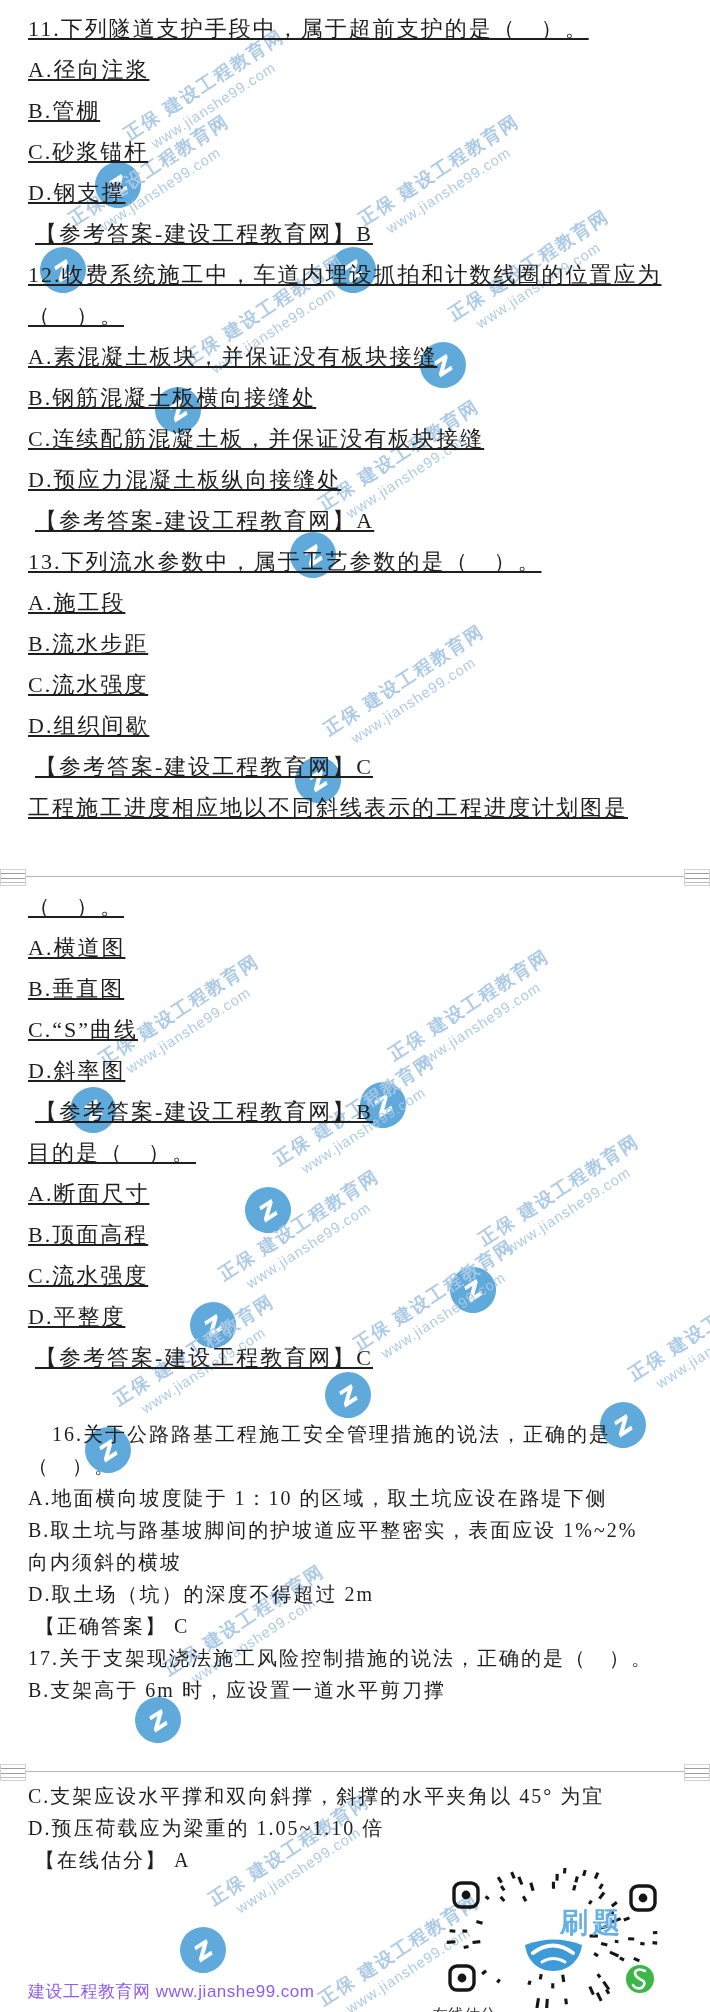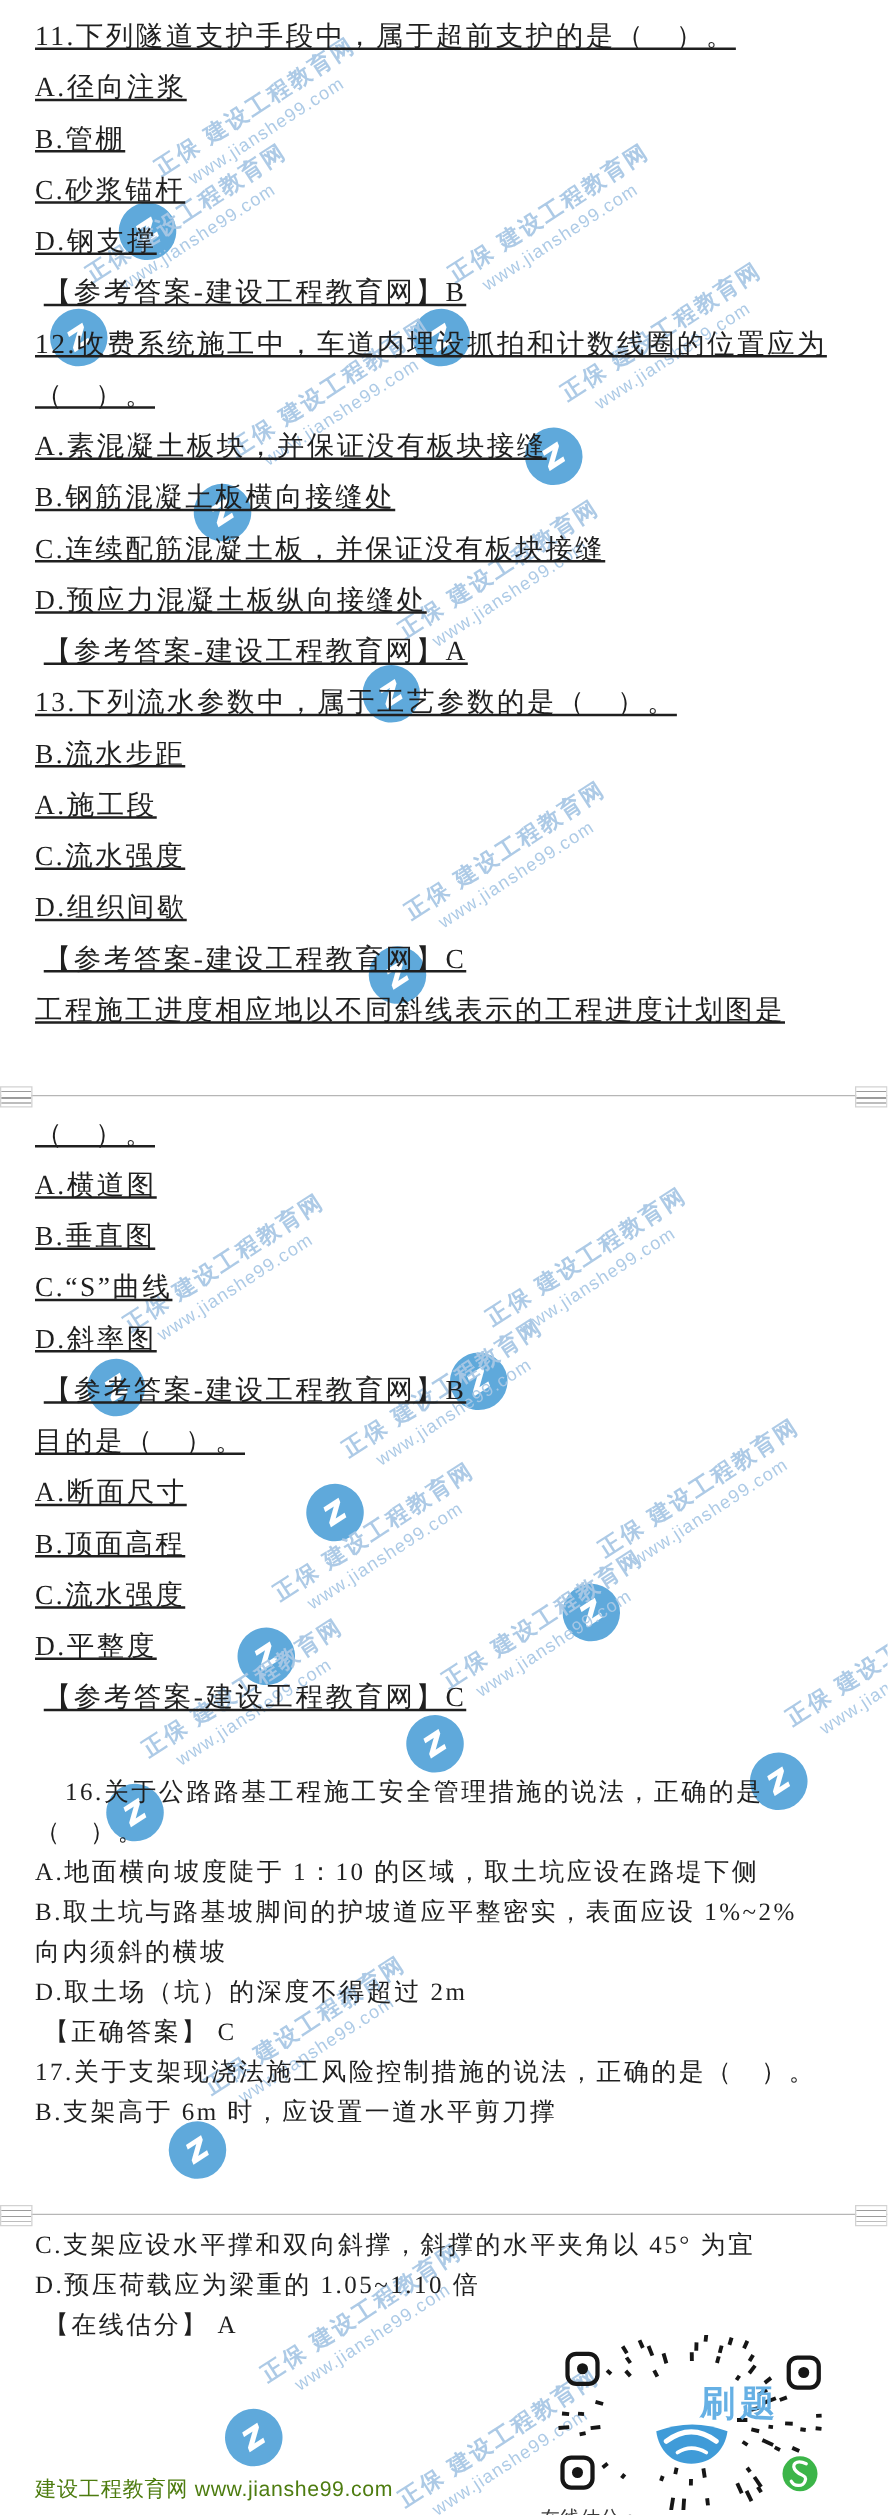--- a/index.html
+++ b/index.html
@@ -43,21 +43,21 @@
     color:var(--wm-text,#a9c8e5);letter-spacing:2px;white-space:nowrap;
     font-family:"Liberation Sans","DejaVu Sans",sans-serif;
   }
   .wm-t2{
     position:absolute;left:74px;top:32px;font-size:14.5px;
     color:var(--wm-text,#a9c8e5);letter-spacing:1px;white-space:nowrap;
     font-family:"Liberation Sans","DejaVu Sans",sans-serif;
   }
   
   .footer-site{
-    position:absolute;left:28px;top:1980px;font-size:17px;color:#4d7c0f;z-index:2;
+    position:absolute;left:28px;top:1980px;font-size:17px;color:#8b5cf6;z-index:2;
     font-family:"Liberation Sans","DejaVu Sans",sans-serif;letter-spacing:.5px;white-space:nowrap;
   }
   .footer-score{
     position:absolute;left:432px;top:1981px;font-size:16px;color:#3c3c3c;z-index:2;
     font-family:"Liberation Sans","DejaVu Sans",sans-serif;white-space:nowrap;margin-top:24px;
   }
   
   #qr-wrap{position:absolute;left:438px;top:1868px;width:232px;height:140px;z-index:2;}
   #qr-svg{position:absolute;left:0;top:0;}
   #qr-center-label{
@@ -170,22 +170,22 @@
   <p>D.钢支撑</p>
   <p class="ans">【参考答案-建设工程教育网】B</p>
   <p>12.收费系统施工中，车道内埋设抓拍和计数线圈的位置应为</p>
   <p>（　）。</p>
   <p>A.素混凝土板块，并保证没有板块接缝</p>
   <p>B.钢筋混凝土板横向接缝处</p>
   <p>C.连续配筋混凝土板，并保证没有板块接缝</p>
   <p>D.预应力混凝土板纵向接缝处</p>
   <p class="ans">【参考答案-建设工程教育网】A</p>
   <p>13.下列流水参数中，属于工艺参数的是（　）。</p>
+  <p>A.施工段</p>
   <p>B.流水步距</p>
-  <p>A.施工段</p>
   <p>C.流水强度</p>
   <p>D.组织间歇</p>
   <p class="ans">【参考答案-建设工程教育网】C</p>
   <p>工程施工进度相应地以不同斜线表示的工程进度计划图是</p>
 </div>
 
 <div class="pbreak" style="top:869px;">
   <span class="rule"></span>
   <span class="cap cap-left"></span>
   <span class="cap cap-right"></span>

